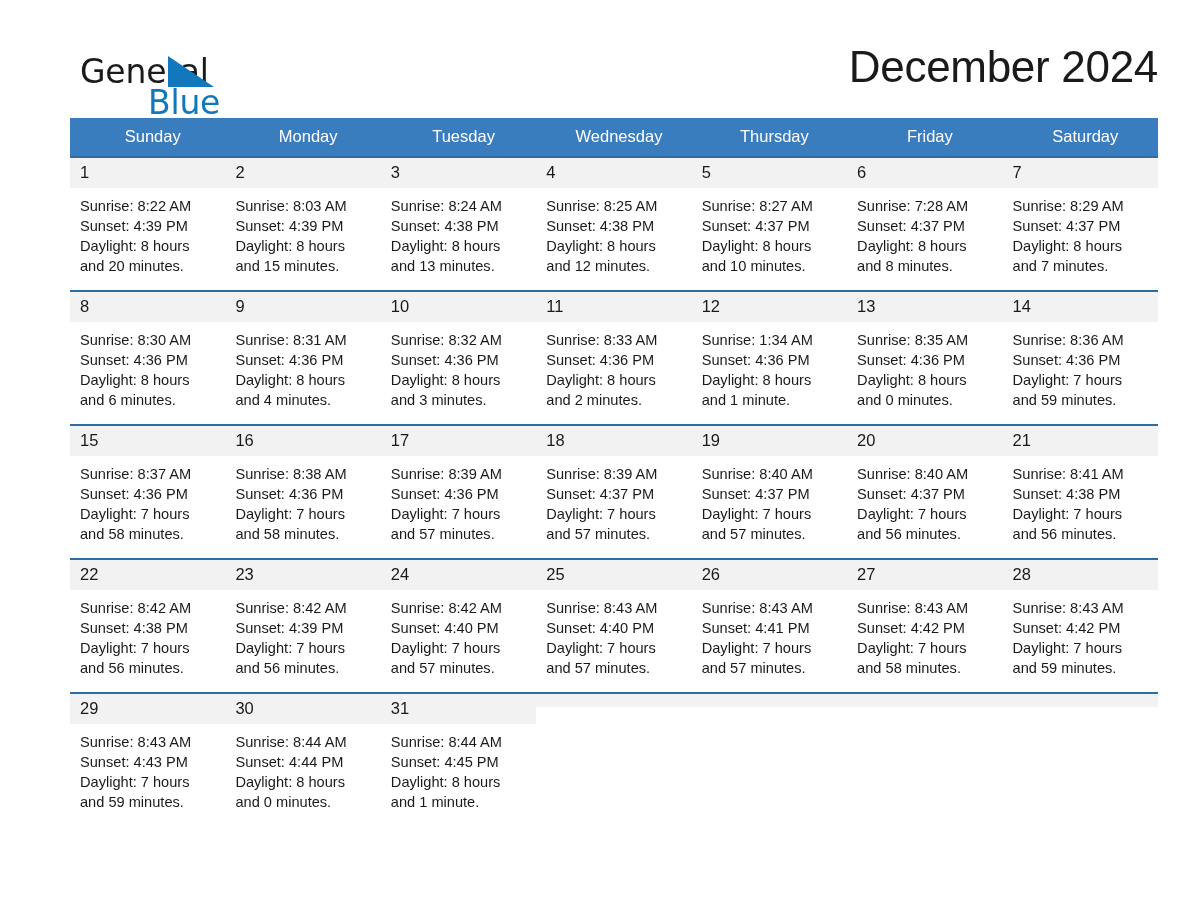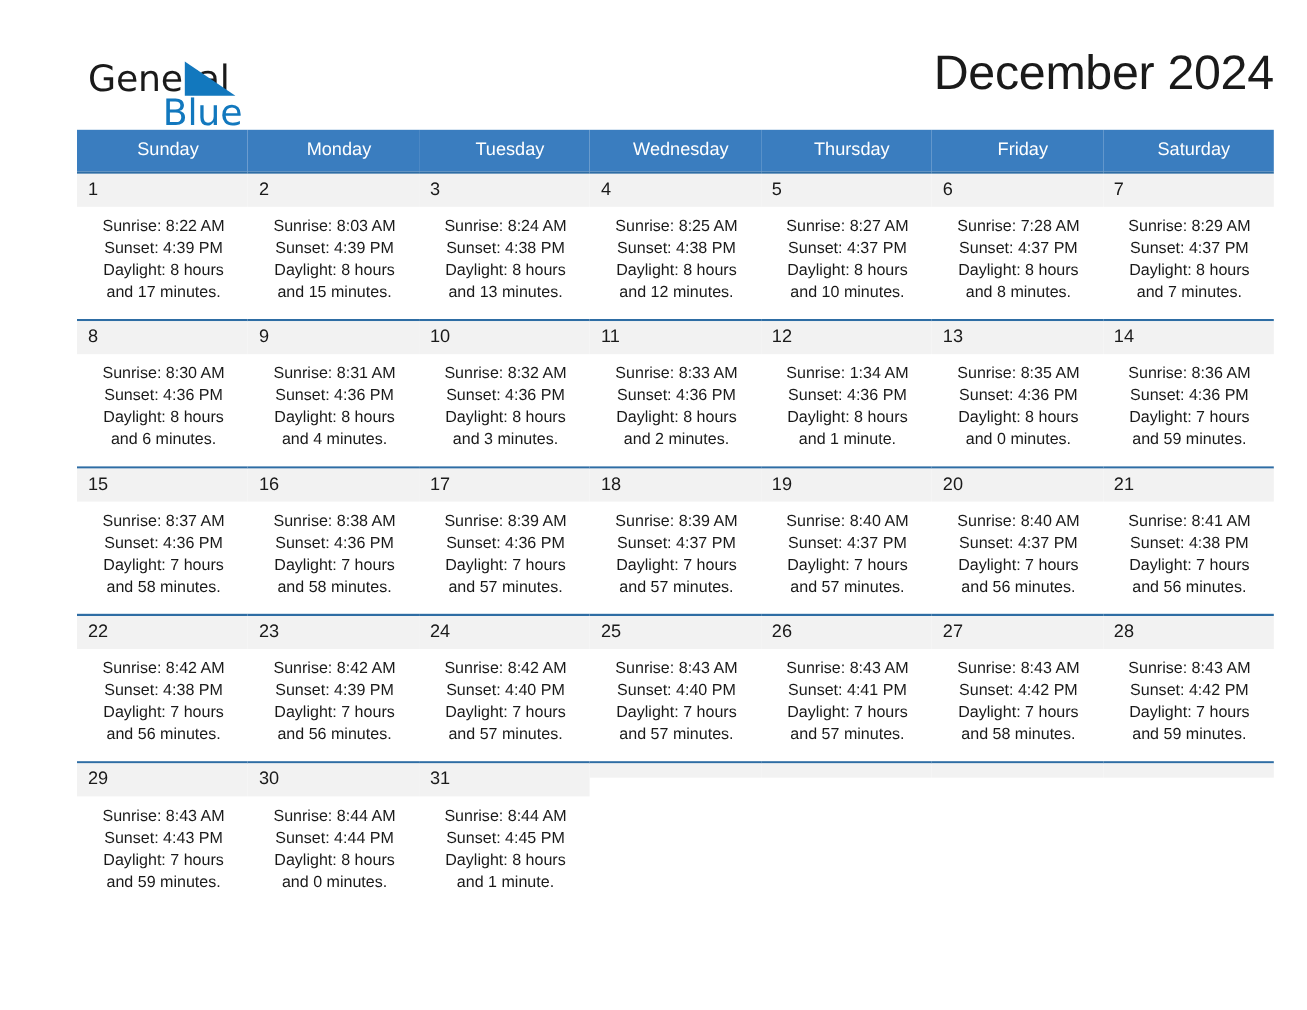--- a/index.html
+++ b/index.html
@@ -128,21 +128,20 @@
   .cell.empty .daynum {
     background: #f2f2f2;
     color: transparent;
     padding: 6px 0 7px 10px;
   }
   .info {
     padding: 8px 8px 0 10px;
     font-size: 14.6px;
     line-height: 20px;
     color: #1a1a1a;
-    text-align: center;
   }
   .info div { white-space: nowrap; }
 </style>
 </head>
 <body>
 
 <div class="page">
 
   <div class="header">
 
@@ -172,21 +171,21 @@
     </thead>
     <tbody id="calendar-body">
         <tr>
           <td>
             <div class="cell">
               <div class="daynum">1</div>
               <div class="info">
                 <div>Sunrise: 8:22 AM</div>
                 <div>Sunset: 4:39 PM</div>
                 <div>Daylight: 8 hours</div>
-                <div>and 17 minutes.</div>
+                <div>and 20 minutes.</div>
               </div>
             </div>
           </td>
           <td>
             <div class="cell">
               <div class="daynum">2</div>
               <div class="info">
                 <div>Sunrise: 8:03 AM</div>
                 <div>Sunset: 4:39 PM</div>
                 <div>Daylight: 8 hours</div>

